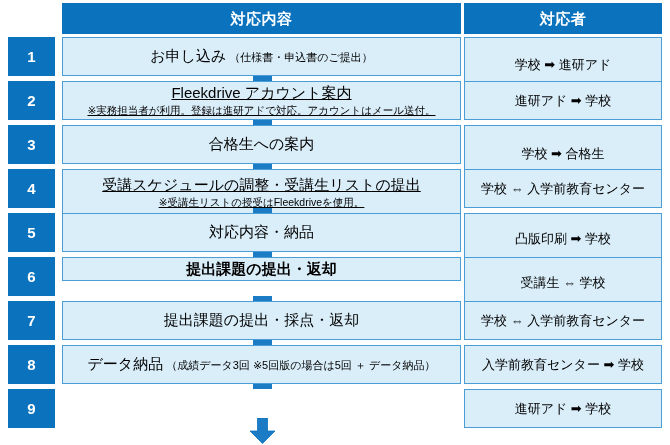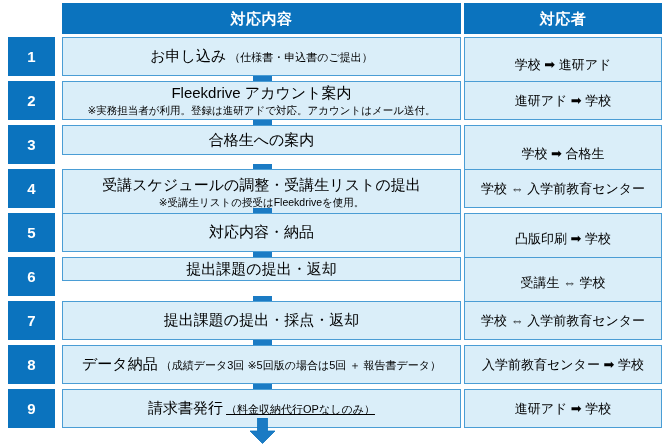--- a/index.html
+++ b/index.html
@@ -150,81 +150,78 @@
       <div class="row" style="top: 37px; height: 39px;">
         <div class="num-box" style="height: 39px;">1</div>
         <div class="content-box" style="height: 39px;">
           <div class="main-line"><span>お申し込み</span><span class="paren">（仕様書・申込書のご提出）</span></div>
         </div>
         <div class="actor-box" style="height: 56px;">学校 ➡ 進研アド</div>
       </div>
       <div class="connector" style="top: 76px; height: 5px;"></div>
       <div class="row" style="top: 81px; height: 39px;">
         <div class="num-box" style="height: 39px;">2</div>
-        <div class="content-box" style="height: 39px;">
+        <div class="content-box" style="height: 39px; text-decoration: underline;">
           <div class="main-line"><span>Fleekdrive アカウント案内</span></div>
           <div class="sub-line">※実務担当者が利用。登録は進研アドで対応。アカウントはメール送付。</div>
         </div>
         <div class="actor-box" style="height: 39px;">進研アド ➡ 学校</div>
       </div>
       <div class="connector" style="top: 120px; height: 5px;"></div>
       <div class="row" style="top: 125px; height: 39px;">
         <div class="num-box" style="height: 39px;">3</div>
-        <div class="content-box" style="height: 30px;">
+        <div class="content-box" style="height: 39px;">
           <div class="main-line"><span>合格生への案内</span></div>
         </div>
         <div class="actor-box" style="height: 57px;">学校 ➡ 合格生</div>
       </div>
       <div class="connector" style="top: 164px; height: 5px;"></div>
       <div class="row" style="top: 169px; height: 39px;">
         <div class="num-box" style="height: 39px;">4</div>
-        <div class="content-box" style="height: 47px;">
+        <div class="content-box" style="height: 47px; text-decoration: underline;">
           <div class="main-line"><span>受講スケジュールの調整・受講生リストの提出</span></div>
           <div class="sub-line">※受講生リストの授受はFleekdriveを使用。</div>
         </div>
         <div class="actor-box" style="height: 39px;">学校 ⇔ 入学前教育センター</div>
       </div>
       <div class="connector" style="top: 208px; height: 5px;"></div>
       <div class="row" style="top: 213px; height: 39px;">
         <div class="num-box" style="height: 39px;">5</div>
         <div class="content-box" style="height: 39px;">
           <div class="main-line"><span>対応内容・納品</span></div>
         </div>
         <div class="actor-box" style="height: 51px;">凸版印刷 ➡ 学校</div>
       </div>
       <div class="connector" style="top: 252px; height: 5px;"></div>
       <div class="row" style="top: 257px; height: 39px;">
         <div class="num-box" style="height: 39px;">6</div>
-        <div class="content-box" style="height: 24px;">
+        <div class="content-box" style="height: 24px; font-weight: bold;">
           <div class="main-line"><span>提出課題の提出・返却</span></div>
         </div>
         <div class="actor-box" style="height: 51px;">受講生 ⇔ 学校</div>
       </div>
       <div class="connector" style="top: 296px; height: 5px;"></div>
       <div class="row" style="top: 301px; height: 39px;">
         <div class="num-box" style="height: 39px;">7</div>
         <div class="content-box" style="height: 39px;">
           <div class="main-line"><span>提出課題の提出・採点・返却</span></div>
         </div>
         <div class="actor-box" style="height: 39px;">学校 ⇔ 入学前教育センター</div>
       </div>
       <div class="connector" style="top: 340px; height: 5px;"></div>
       <div class="row" style="top: 345px; height: 39px;">
         <div class="num-box" style="height: 39px;">8</div>
         <div class="content-box" style="height: 39px;">
-          <div class="main-line"><span>データ納品</span><span class="paren">（成績データ3回 ※5回版の場合は5回 ＋ 報告書データ）</span></div>
+          <div class="main-line"><span>データ納品</span><span class="paren">（成績データ3回 ※5回版の場合は5回 ＋ データ納品）</span></div>
         </div>
         <div class="actor-box" style="height: 39px;">入学前教育センター ➡ 学校</div>
       </div>
       <div class="connector" style="top: 384px; height: 5px;"></div>
       <div class="row" style="top: 389px; height: 39px;">
         <div class="num-box" style="height: 39px;">9</div>
-        <div class="content-box" style="height: 39px;">
-          <div class="main-line"><span>請求書発行</span><span class="paren underline">（料金収納代行OPなしのみ）</span></div>
-        </div>
         <div class="actor-box" style="height: 39px;">進研アド ➡ 学校</div>
       </div>
     </div>
 
   <div class="end-arrow">
     <svg width="29" height="26" viewBox="0 0 29 26" xmlns="http://www.w3.org/2000/svg">
       <polygon points="9.5,0 19.5,0 19.5,13 27,13 14.5,25.5 2,13 9.5,13" fill="#1B7BC4" stroke="#0B73BE" stroke-width="0.8"></polygon>
     </svg>
   </div>
 

